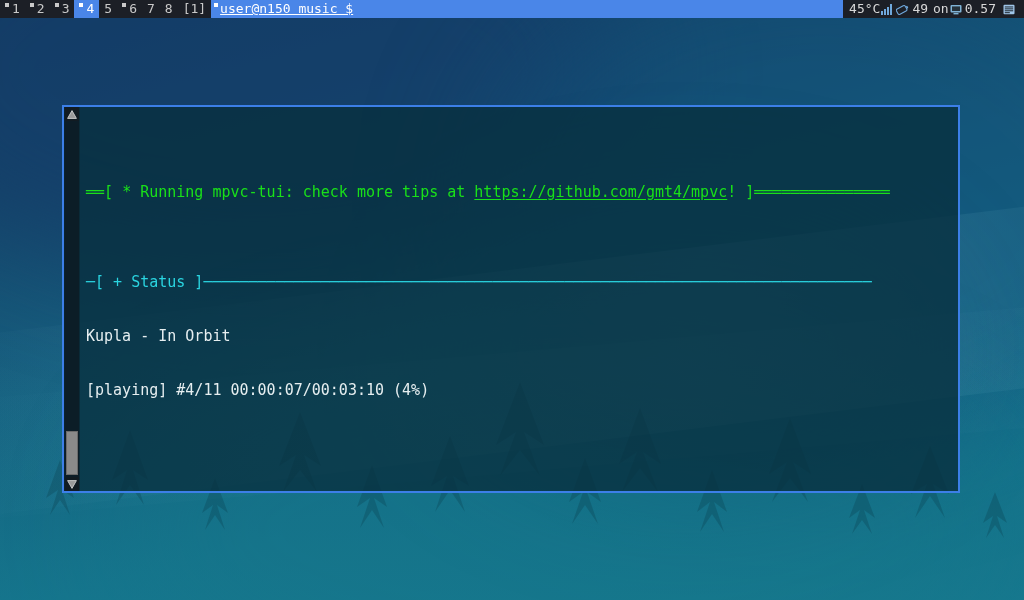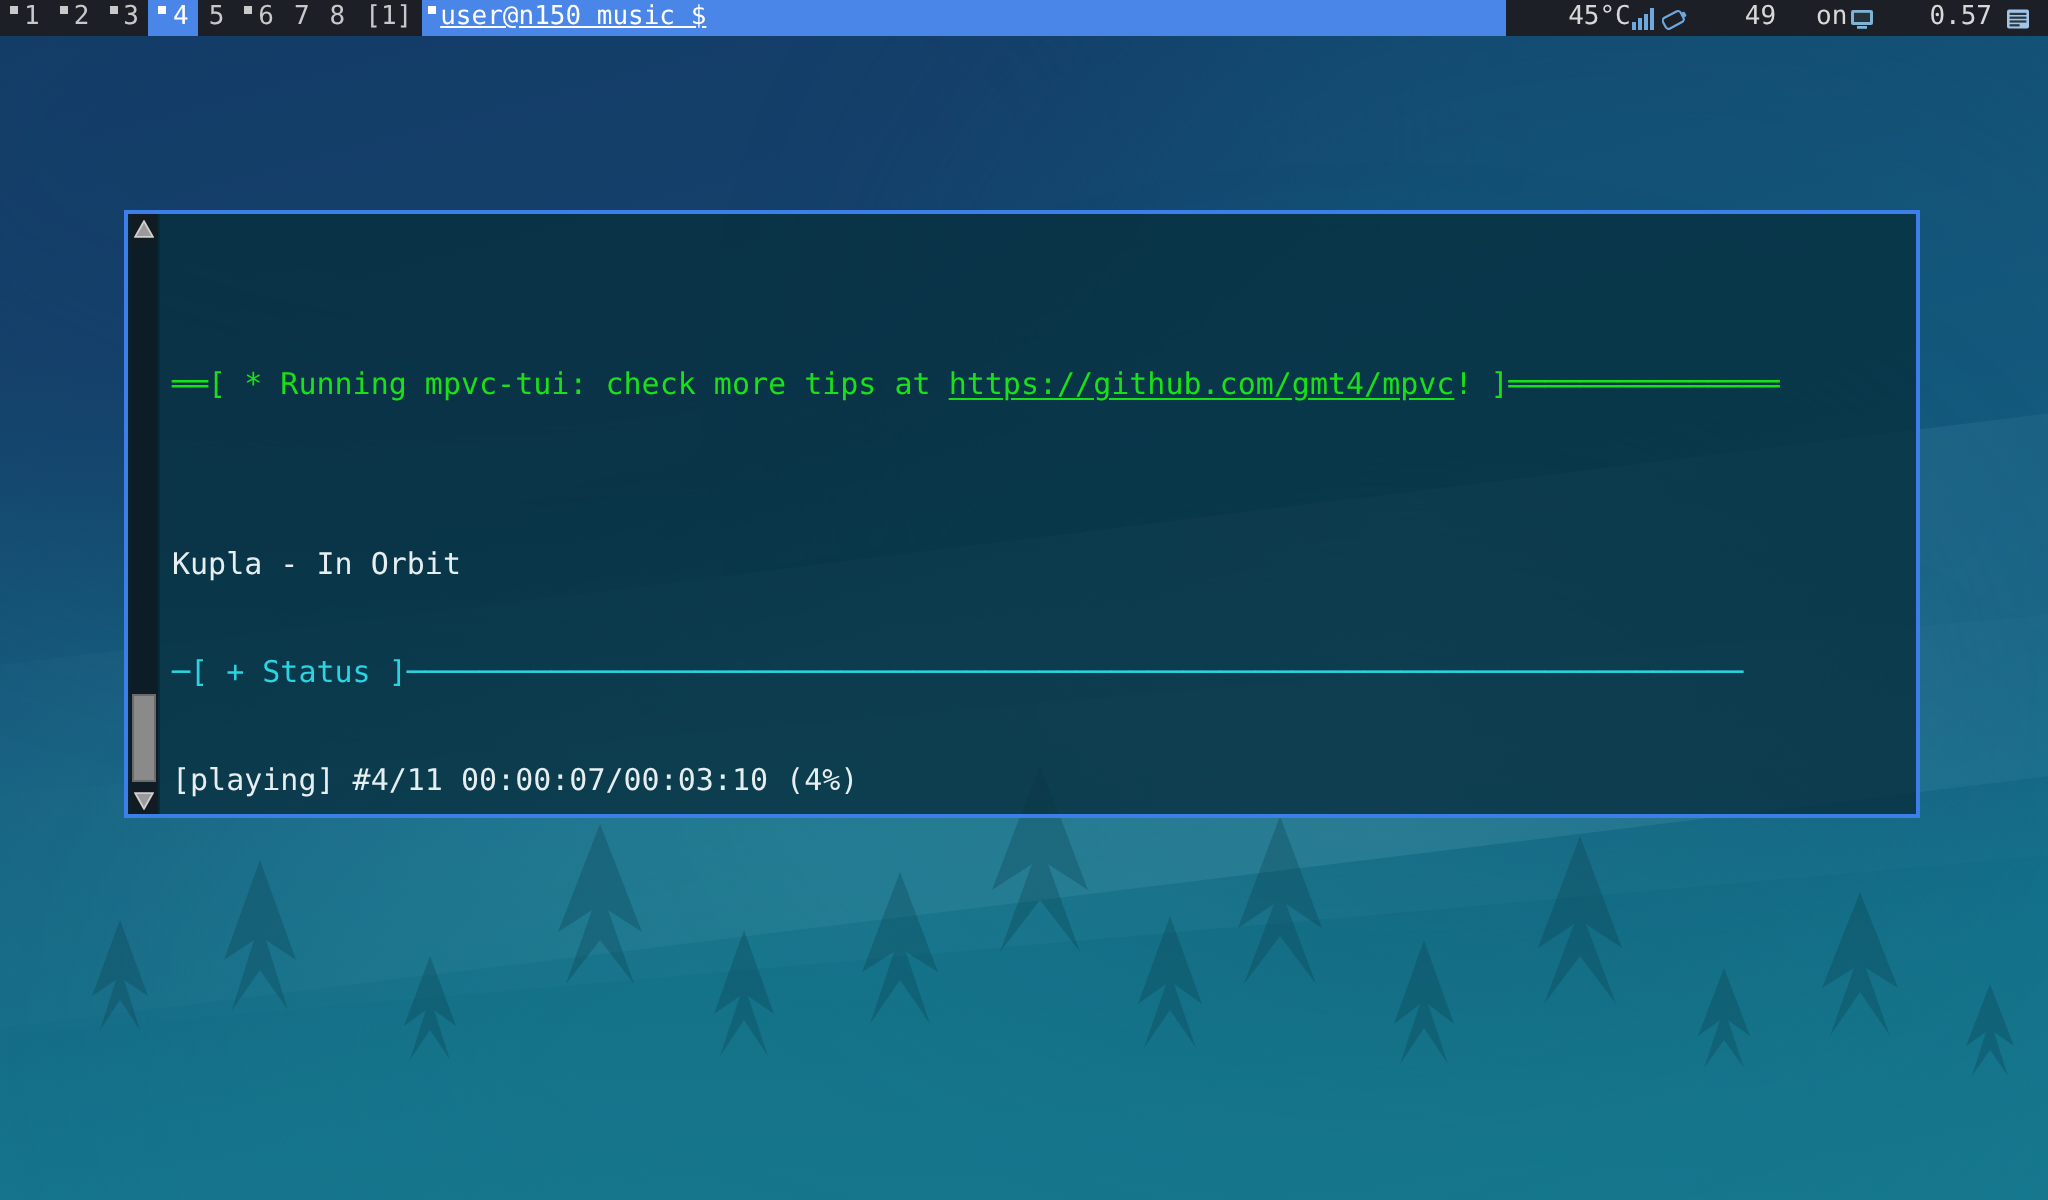--- a/index.html
+++ b/index.html
@@ -74,35 +74,35 @@
     flex:1; background:#4a86e8; color:#ffffff;
     display:flex; align-items:center; padding-left:3px; white-space:pre;text-decoration:underline;
   }
   #titlewrap .dot { display:inline-block; width:4px; height:4px; background:#ffffff; margin-right:2px; position:relative; top:-4px; }
 
   #tray {
     background:#1c1f26; color:#d8d8d8;
     display:flex; align-items:center; gap:0px;
     padding:0 6px 0 6px; white-space:pre;
   }
-  .tray-item { display:flex; align-items:center; white-space:pre;margin-left:25px; }
+  .tray-item { display:flex; align-items:center; white-space:pre; }
   .tray-ico { display:inline-flex; align-items:flex-end; margin:0 3px 0 1px; }
 
   
   .ico-signal { height:11px; width:11px; align-items:flex-end; gap:1px; display:inline-flex; }
   .ico-signal i { display:block; width:2px; background:#6fa8dc; }
   .ico-signal i:nth-child(1){height:4px;}
   .ico-signal i:nth-child(2){height:6px;}
   .ico-signal i:nth-child(3){height:8px;}
   .ico-signal i:nth-child(4){height:11px;}
 
   
   #term {
     position:absolute; left:62px; top:105px;
-    width:898px; height:304px;
+    width:898px; height:388px;
     border:2px solid #3c7fe8;
     background:rgba(7,48,62,0.80);
     display:flex; z-index:20;
     box-shadow:0 0 0 0 rgba(0,0,0,0);
   }
   #scrollbar {
     width:16px; background:#0a2230;
     border-right:1px solid #0a2a38;
     display:flex; flex-direction:column; align-items:center;
     position:relative; flex:none;
@@ -185,21 +185,21 @@
     <span class="tray-ico ico-signal"><i></i><i></i><i></i><i></i></span>
     <span class="tray-ico">
       <svg width="13" height="11" viewBox="0 0 13 11">
           <g transform="rotate(-28 6.5 5.5)">
             <rect x="0.5" y="2.5" width="10" height="6" rx="1.6" fill="none" stroke="#6fa8dc" stroke-width="1.1"></rect>
             <rect x="10.8" y="4.3" width="1.6" height="2.6" rx="0.5" fill="#6fa8dc"></rect>
           </g>
         </svg>
     </span>
     <span class="tray-item"><span>49</span></span>
-    <span class="tray-item" style="margin-left:20px"><span>on</span></span>
+    <span class="tray-item" style="margin-left:5px"><span>on</span></span>
     <span class="tray-ico">
       <svg width="12" height="11" viewBox="0 0 12 11">
           <rect x="0.5" y="1" width="11" height="7.5" rx="1" fill="#7fb3d5"></rect>
           <rect x="2" y="2.4" width="8" height="4.6" fill="#26323a"></rect>
           <rect x="3.5" y="9" width="5" height="1.4" fill="#7fb3d5"></rect>
         </svg>
     </span>
     <span class="tray-item"><span>0.57</span></span>
     <span class="tray-ico" style="margin-left:7px">
       <svg width="12" height="11" viewBox="0 0 12 11">
@@ -230,22 +230,22 @@
         </svg>
     </div>
   </div>
 
   <div id="screen">
 
     
     <div class="line"><span class="green">══[ </span><span class="green">*</span><span class="green"> Running mpvc-tui: check more tips at </span><span class="green ul">https://github.com/gmt4/mpvc</span><span class="green">! ]</span><span class="green">═══════════════</span></div>
 
     
+    <div class="line"><span class="cyan">─[ + Status ]</span><span class="cyan">──────────────────────────────────────────────────────────────────────────</span></div>
     <div class="line white">Kupla - In Orbit</div>
-    <div class="line"><span class="cyan">─[ + Status ]</span><span class="cyan">──────────────────────────────────────────────────────────────────────────</span></div>
     <div class="line white">[playing] #4/11 00:00:07/00:03:10 (4%)</div>
 
     
     
     
 
     
     
     
 

